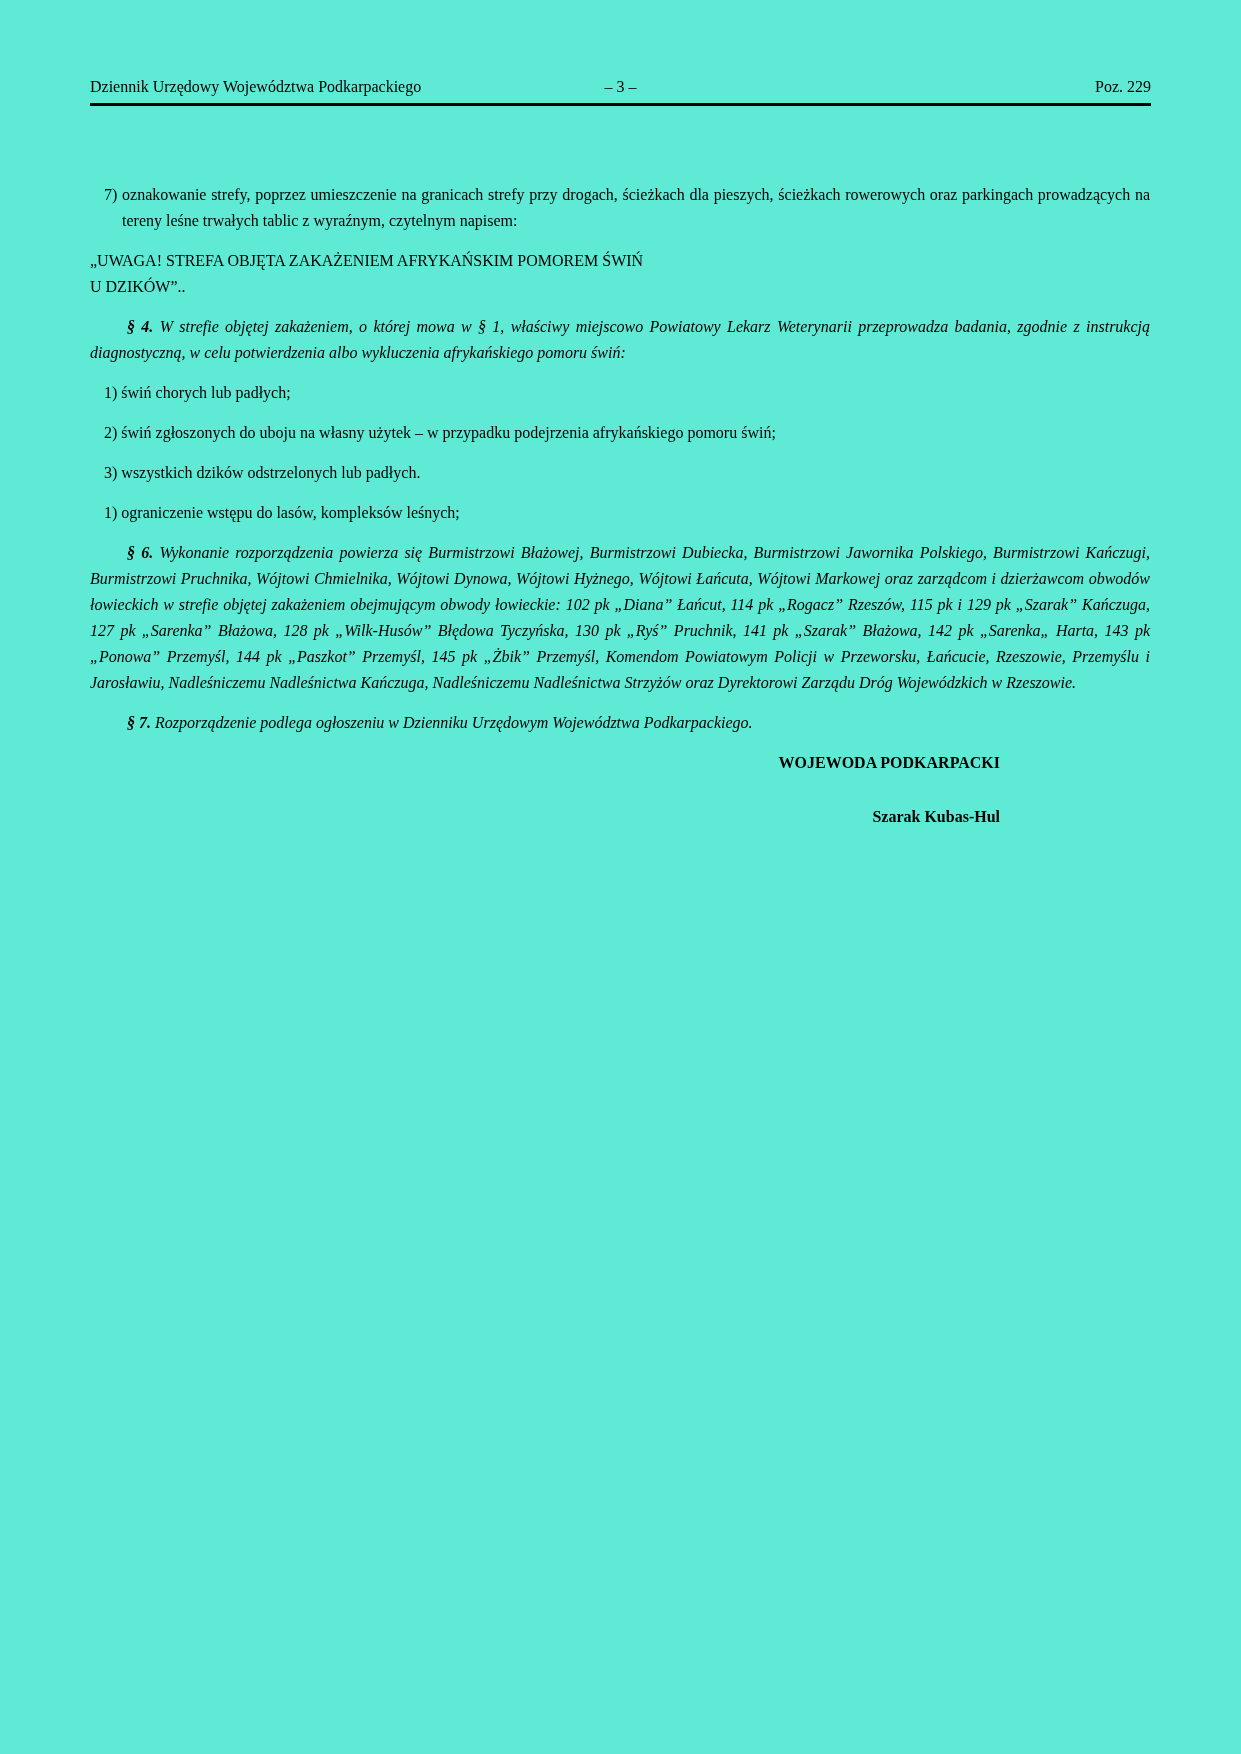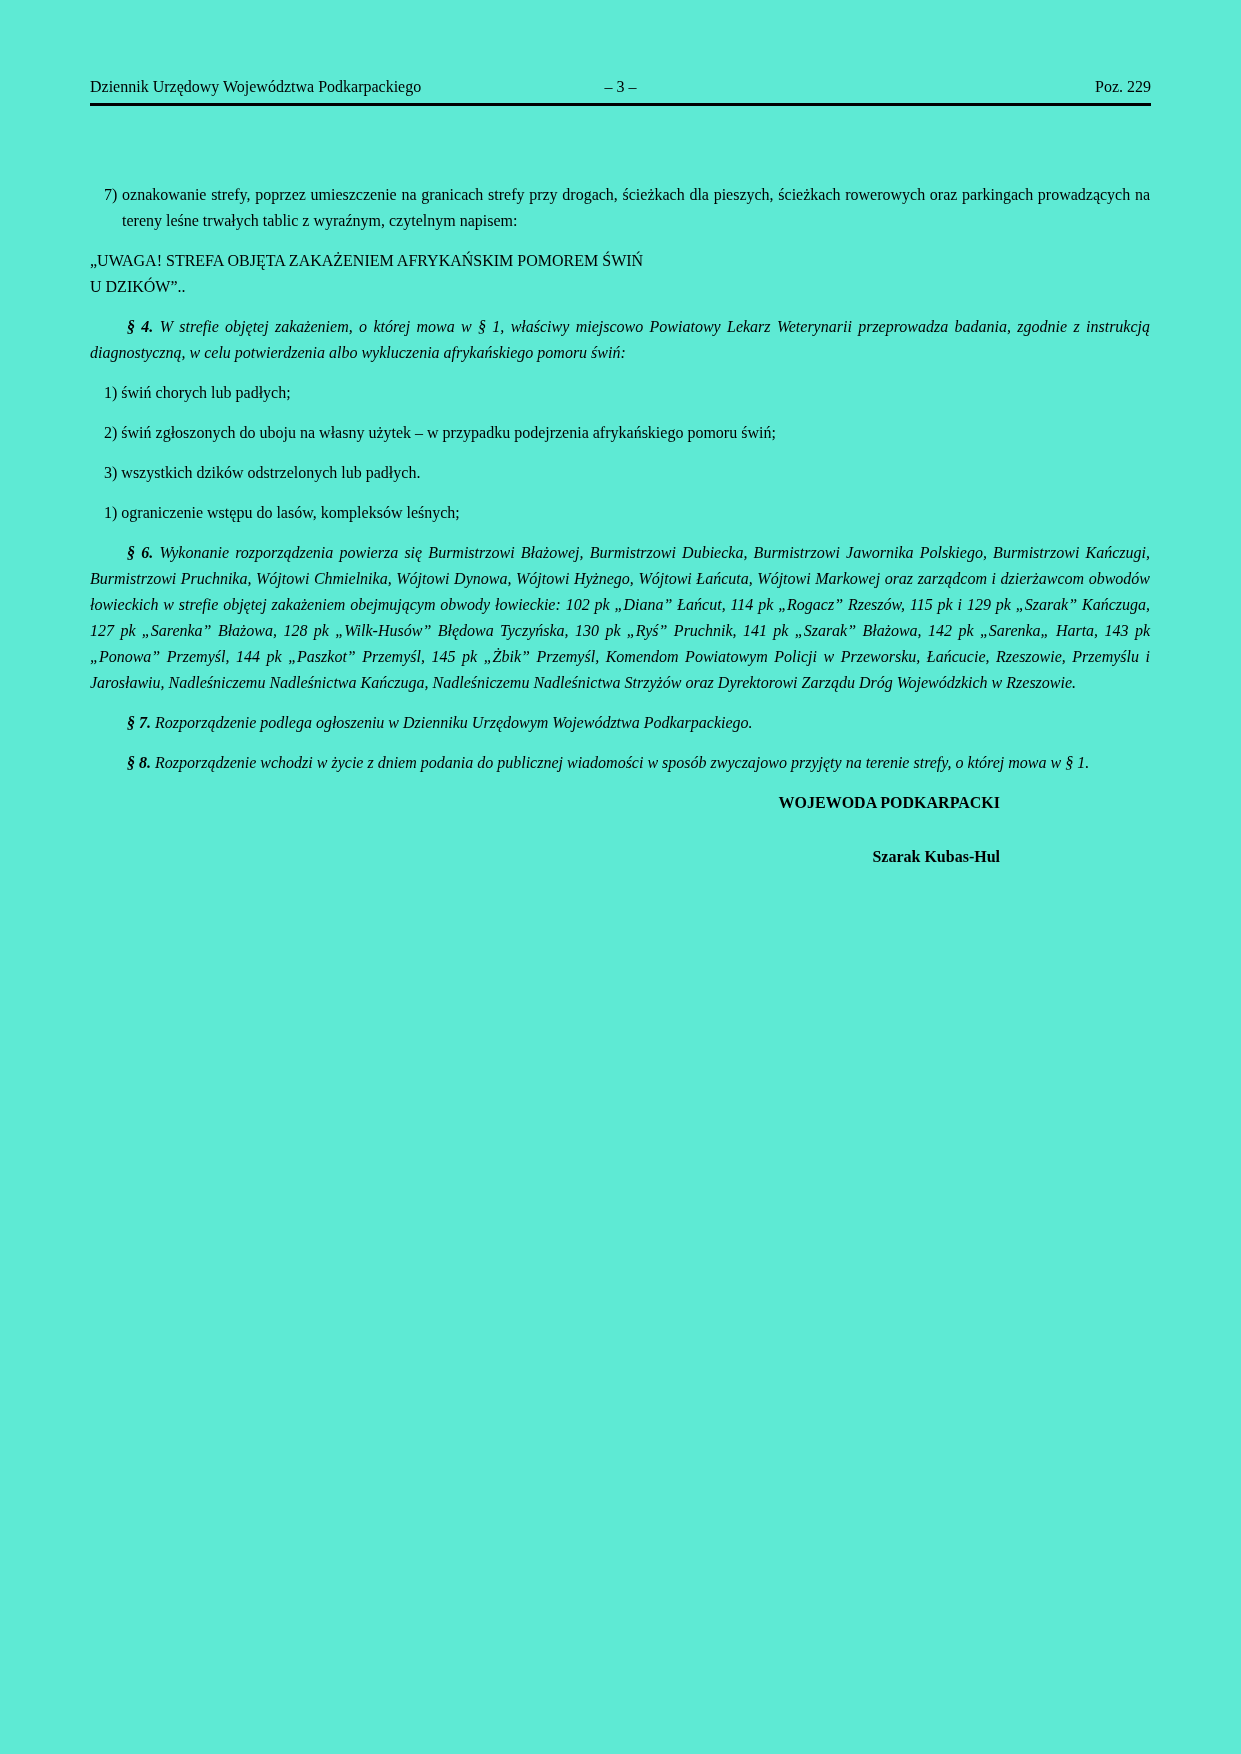--- a/index.html
+++ b/index.html
@@ -90,21 +90,20 @@
     <div class="blk list-item"><span>2)</span> <span>świń zgłoszonych do uboju na własny użytek – w przypadku podejrzenia afrykańskiego pomoru świń;</span></div>
     <div class="blk list-item"><span>3)</span> <span>wszystkich dzików odstrzelonych lub padłych.</span></div>
 
 
     <div class="blk list-item"><span>1)</span> <span>ograniczenie wstępu do lasów, kompleksów leśnych;</span></div>
 
     <div class="blk section"><span class="secmark">§ 6.</span> <span>Wykonanie rozporządzenia powierza się Burmistrzowi Błażowej, Burmistrzowi Dubiecka, Burmistrzowi Jawornika Polskiego, Burmistrzowi Kańczugi, Burmistrzowi Pruchnika, Wójtowi Chmielnika, Wójtowi Dynowa, Wójtowi Hyżnego, Wójtowi Łańcuta, Wójtowi Markowej oraz zarządcom i dzierżawcom obwodów łowieckich w strefie objętej zakażeniem obejmującym obwody łowieckie: 102 pk „Diana” Łańcut, 114 pk „Rogacz” Rzeszów, 115 pk i 129 pk „Szarak” Kańczuga, 127 pk „Sarenka” Błażowa, 128 pk „Wilk-Husów” Błędowa Tyczyńska, 130 pk „Ryś” Pruchnik, 141 pk „Szarak” Błażowa, 142 pk „Sarenka„ Harta, 143 pk „Ponowa” Przemyśl, 144 pk „Paszkot” Przemyśl, 145 pk „Żbik” Przemyśl, Komendom Powiatowym Policji w Przeworsku, Łańcucie, Rzeszowie, Przemyślu i Jarosławiu, Nadleśniczemu Nadleśnictwa Kańczuga, Nadleśniczemu Nadleśnictwa Strzyżów oraz Dyrektorowi Zarządu Dróg Wojewódzkich w Rzeszowie.</span></div>
 
     <div class="blk section"><span class="secmark">§ 7.</span> <span>Rozporządzenie podlega ogłoszeniu w Dzienniku Urzędowym Województwa Podkarpackiego.</span></div>
 
-    <div class="blk section"><span class="secmark">§ 8.</span> <span>Rozporządzenie wchodzi w życie z dniem podania do publicznej wiadomości w sposób zwyczajowo przyjęty na terenie strefy, o której mowa w § 1.</span></div>
 
     <div class="sig">
       <div class="title">WOJEWODA PODKARPACKI</div>
       <div class="name">Szarak Kubas-Hul</div>
     </div>
 
   </div>
 </div>
 
 </body></html>

